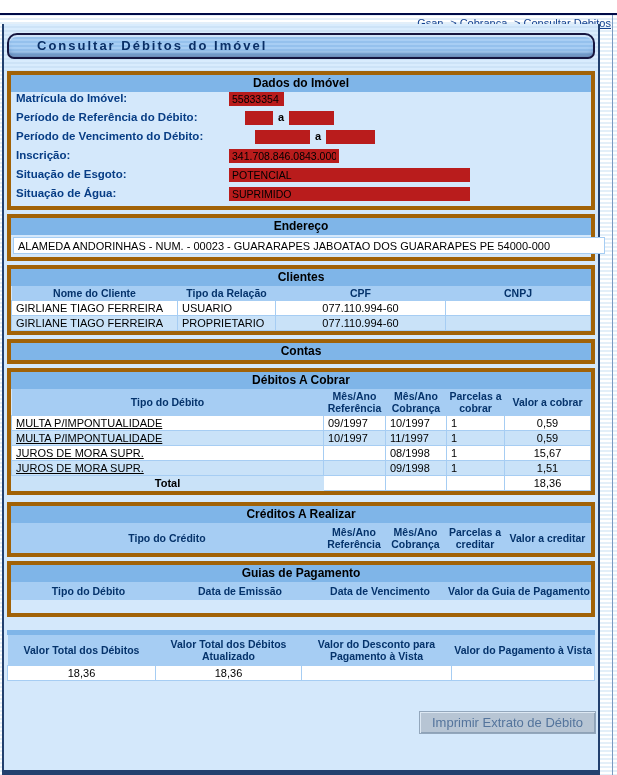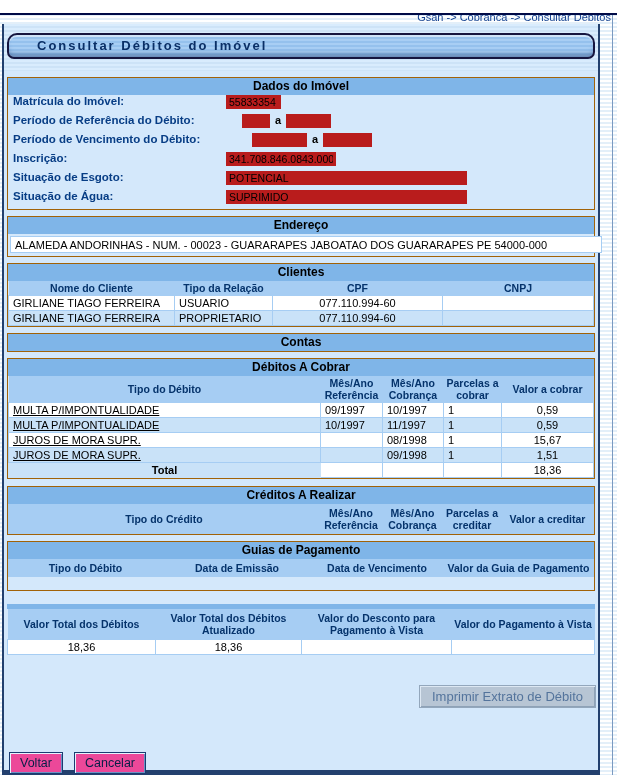--- a/index.html
+++ b/index.html
@@ -3,41 +3,41 @@
 <meta charset="utf-8">
 <style>
   * { box-sizing: border-box; }
   html,body { margin:0; padding:0; }
   body {
     width:617px; height:775px; position:relative; overflow:hidden;
     font-family:"Liberation Sans", sans-serif;
     background: repeating-linear-gradient(to bottom, #ffffff 0 2px, #e3eff9 2px 4px);
   }
   .top-strip { position:absolute; top:0; left:0; width:617px; height:13px; background:#ffffff; }
-  .breadcrumb { position:absolute; top:11px; right:6px; font-size:11px; color:#14418f; cursor:pointer;margin-left:34px; }
+  .breadcrumb { position:absolute; top:17px; right:6px; font-size:11px; color:#14418f; text-decoration:underline; cursor:pointer;margin-left:34px; }
   .top-rule { position:absolute; top:13px; left:0; width:617px; height:2px; background:#000a46; }
   .right-line { position:absolute; top:15px; left:612px; width:1px; height:760px; background:#7a99c0; }
 
   .main {
     position:absolute; top:24px; left:2px; width:598px; height:751px;
     background:#d4e8fb;
     border-left:2px solid #23406e; border-right:2px solid #23406e; border-bottom:5px solid #23406e;
   }
   .title-zone {
     padding:9px 3px 12px 3px;
     background: repeating-linear-gradient(to bottom, #d9ecfd 0 2px, #cde3f7 2px 4px);
   }
   .title-bar {
     height:26px; line-height:22px;
     border:2px solid #15153f; border-radius:10px 10px 7px 7px;
     background: repeating-linear-gradient(to bottom, #a8cef4 0 2px, #95c1ed 2px 4px);
     box-shadow: inset 0 -6px 5px -3px rgba(25,55,110,.5), inset 0 2px 0 rgba(255,255,255,.45);
     color:#0a2f66; font-weight:bold; font-size:13px; letter-spacing:2px; padding-left:28px;
   }
-  .section { margin:6px 3px 4px 3px; border:1px solid #a16207; background:#d4e8fb; }
+  .section { margin:0 3px 4px 3px; border:4px solid #a16207; background:#d4e8fb; }
   .sec-header { background:#7fb5e8; text-align:center; font-weight:bold; font-size:12px; color:#000; height:17px; line-height:17px; }
 
   
   .frow { display:flex; align-items:flex-start; height:19px; padding-left:5px; }
   .flabel { width:213px; font-weight:bold; color:#073d85; font-size:11.5px; flex:none; }
   .ginput { background:#b91c1c; border:none; outline:none; height:14px; font-size:10.5px; color:#000; padding:0 3px; font-family:"Liberation Sans",sans-serif; flex:none; }
   .sep-a { font-weight:bold; color:#000; font-size:11px; margin:0 5px; }
 
   
   .addr-input { display:block; width:592px; margin:2px 2px 3px 2px; height:17px; background:#fff; border:1px solid #a6cdf3; font-size:11px; color:#000; padding:0 4px; font-family:"Liberation Sans",sans-serif; }

